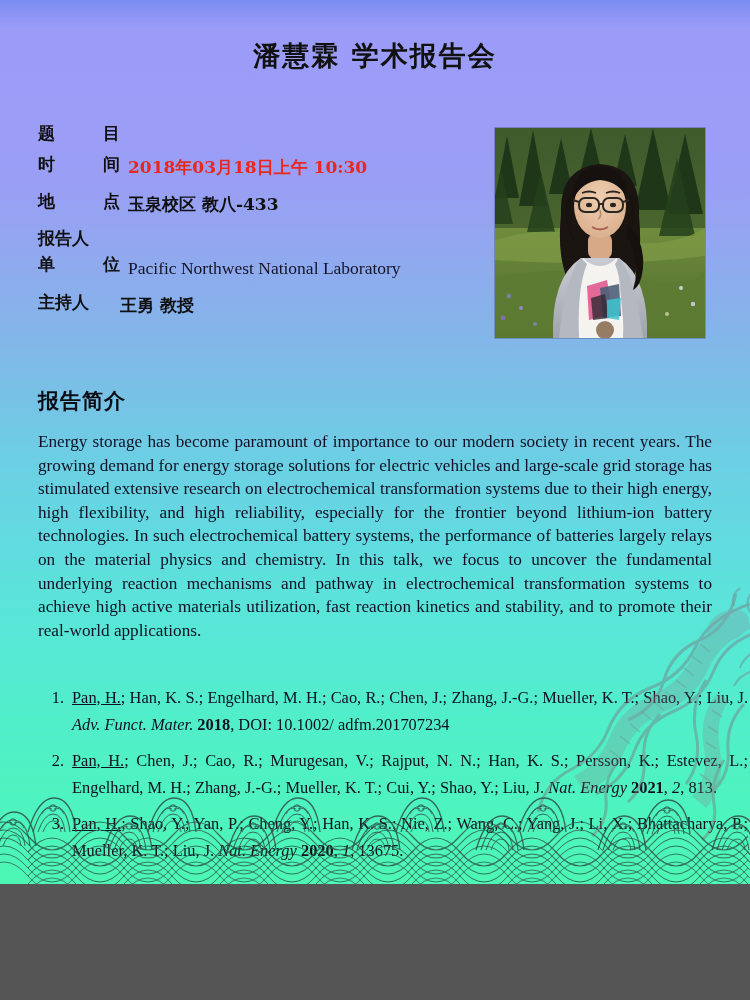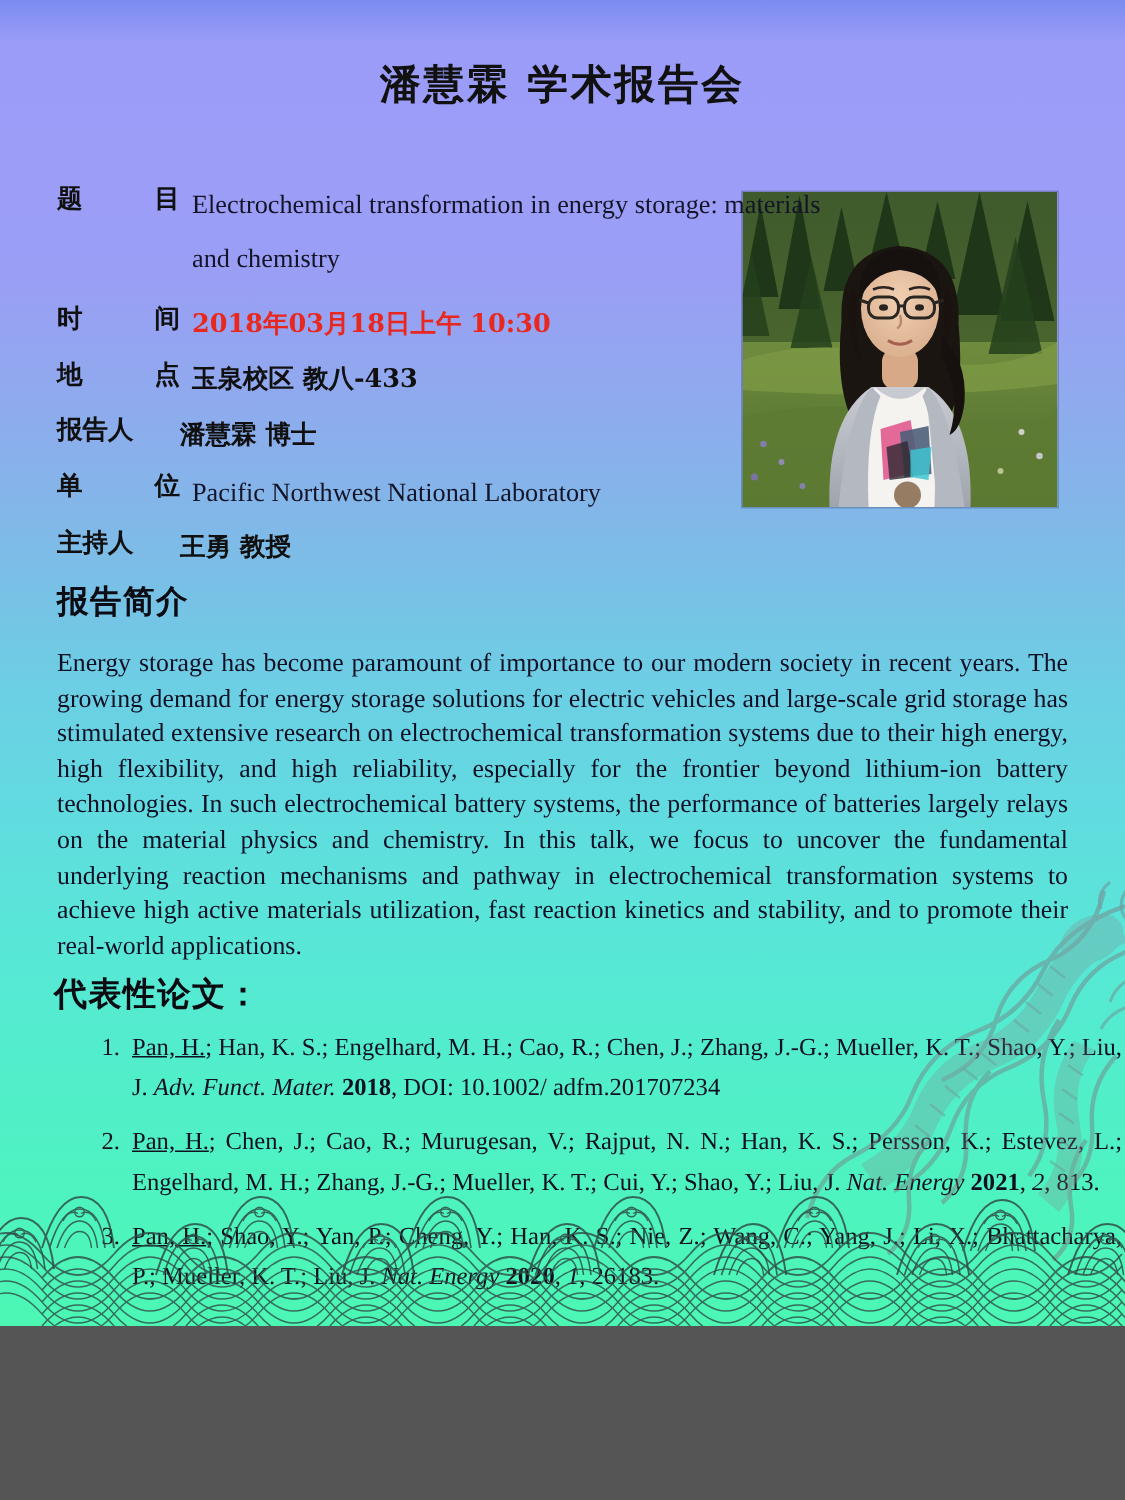--- a/index.html
+++ b/index.html
@@ -172,21 +172,20 @@
     counter-reset: pub;
   }
   .pubs li {
     position: relative;
     counter-increment: pub;
     font-size: 16.4px;
     line-height: 27px;
     color: #101020;
     margin-bottom: 9px;
     text-align: justify;
-    margin-left: 16px;
   }
   .pubs li::before {
     content: counter(pub) ".";
     position: absolute;
     left: -28px;
     top: 0;
     width: 20px;
     text-align: right;
     font-size: 16.4px;
     color: #101020;
@@ -304,71 +303,68 @@
     </svg>
   </div>
 
   <div class="info">
 
     <div class="row title-row">
       <div class="label spaced">
         <span>题</span>
         <span>目</span>
       </div>
-      <div class="value">Electrochemical transformation in energy storage: materials and chemistry</div>
     </div>
 
     <div class="row">
       <div class="label spaced">
         <span>时</span>
         <span>间</span>
       </div>
       <div class="value red">2018年03月18日上午 10:30</div>
     </div>
 
     <div class="row">
       <div class="label spaced">
         <span>地</span>
         <span>点</span>
       </div>
       <div class="value cn">玉泉校区 教八-433</div>
     </div>
 
     <div class="row">
       <div class="label">报告人</div>
-      <div class="value cn">潘慧霖 博士</div>
     </div>
 
     <div class="row">
       <div class="label spaced">
         <span>单</span>
         <span>位</span>
       </div>
       <div class="value">Pacific Northwest National Laboratory</div>
     </div>
 
     <div class="row">
       <div class="label">主持人</div>
       <div class="value cn">王勇 教授</div>
     </div>
   </div>
 
   <div class="abstract-head">报告简介</div>
   <div class="abstract-body">Energy storage has become paramount of importance to our modern society in recent years. The growing demand for energy storage solutions for electric vehicles and large-scale grid storage has stimulated extensive research on electrochemical transformation systems due to their high energy, high flexibility, and high reliability, especially for the frontier beyond lithium-ion battery technologies. In such electrochemical battery systems, the performance of batteries largely relays on the material physics and chemistry. In this talk, we focus to uncover the fundamental underlying reaction mechanisms and pathway in electrochemical transformation systems to achieve high active materials utilization, fast reaction kinetics and stability, and to promote their real-world applications.</div>
 
-  <div class="pubs-head">代表性论文：</div>
   <ol class="pubs">
     <li>
       <span class="u">Pan, H.</span><span>; Han, K. S.; Engelhard, M. H.; Cao, R.; Chen, J.; Zhang, J.-G.; Mueller, K. T.; Shao, Y.; Liu, J. </span><span class="j">Adv. Funct. Mater.</span><span> </span><span class="y">2018</span><span>, DOI: 10.1002/ adfm.201707234</span>
     </li>
     <li>
       <span class="u">Pan, H.</span><span>; Chen, J.; Cao, R.; Murugesan, V.; Rajput, N. N.; Han, K. S.; Persson, K.; Estevez, L.; Engelhard, M. H.; Zhang, J.-G.; Mueller, K. T.; Cui, Y.; Shao, Y.; Liu, J. </span><span class="j">Nat. Energy</span><span> </span><span class="y">2021</span><span>, </span><span class="v">2</span><span>, 813.</span>
     </li>
     <li>
-      <span class="u">Pan, H.</span><span>; Shao, Y.; Yan, P.; Cheng, Y.; Han, K. S.; Nie, Z.; Wang, C.; Yang, J.; Li, X.; Bhattacharya, P.; Mueller, K. T.; Liu, J. </span><span class="j">Nat. Energy</span><span> </span><span class="y">2020</span><span>, </span><span class="v">1</span><span>, 26183.</span>
+      <span class="u">Pan, H.</span><span>; Shao, Y.; Yan, P.; Cheng, Y.; Han, K. S.; Nie, Z.; Wang, C.; Yang, J.; Li, X.; Bhattacharya, P.; Mueller, K. T.; Liu, J. </span><span class="j">Nat. Energy</span><span> </span><span class="y">2020</span><span>, </span><span class="v">1</span><span>, 13675.</span>
     </li>
   </ol>
 
   <svg class="dragon" viewBox="0 0 260 300">
     <g fill="none" stroke="#7e6e78" stroke-width="3" opacity="0.75">
       <path d="M250 20 Q210 34 196 62 Q182 92 150 104 Q120 116 108 146 Q98 172 70 186 Q46 198 38 228"></path>
       <path d="M258 48 Q226 58 214 86 Q202 116 172 128 Q144 140 134 168 Q124 196 96 210"></path>
       <path d="M236 10 Q228 44 200 56 Q172 68 164 96 Q156 124 128 136"></path>
       <path d="M206 96 Q190 120 196 150 Q202 178 186 200"></path>
       <path d="M160 130 Q142 148 144 176 Q146 202 128 218"></path>

